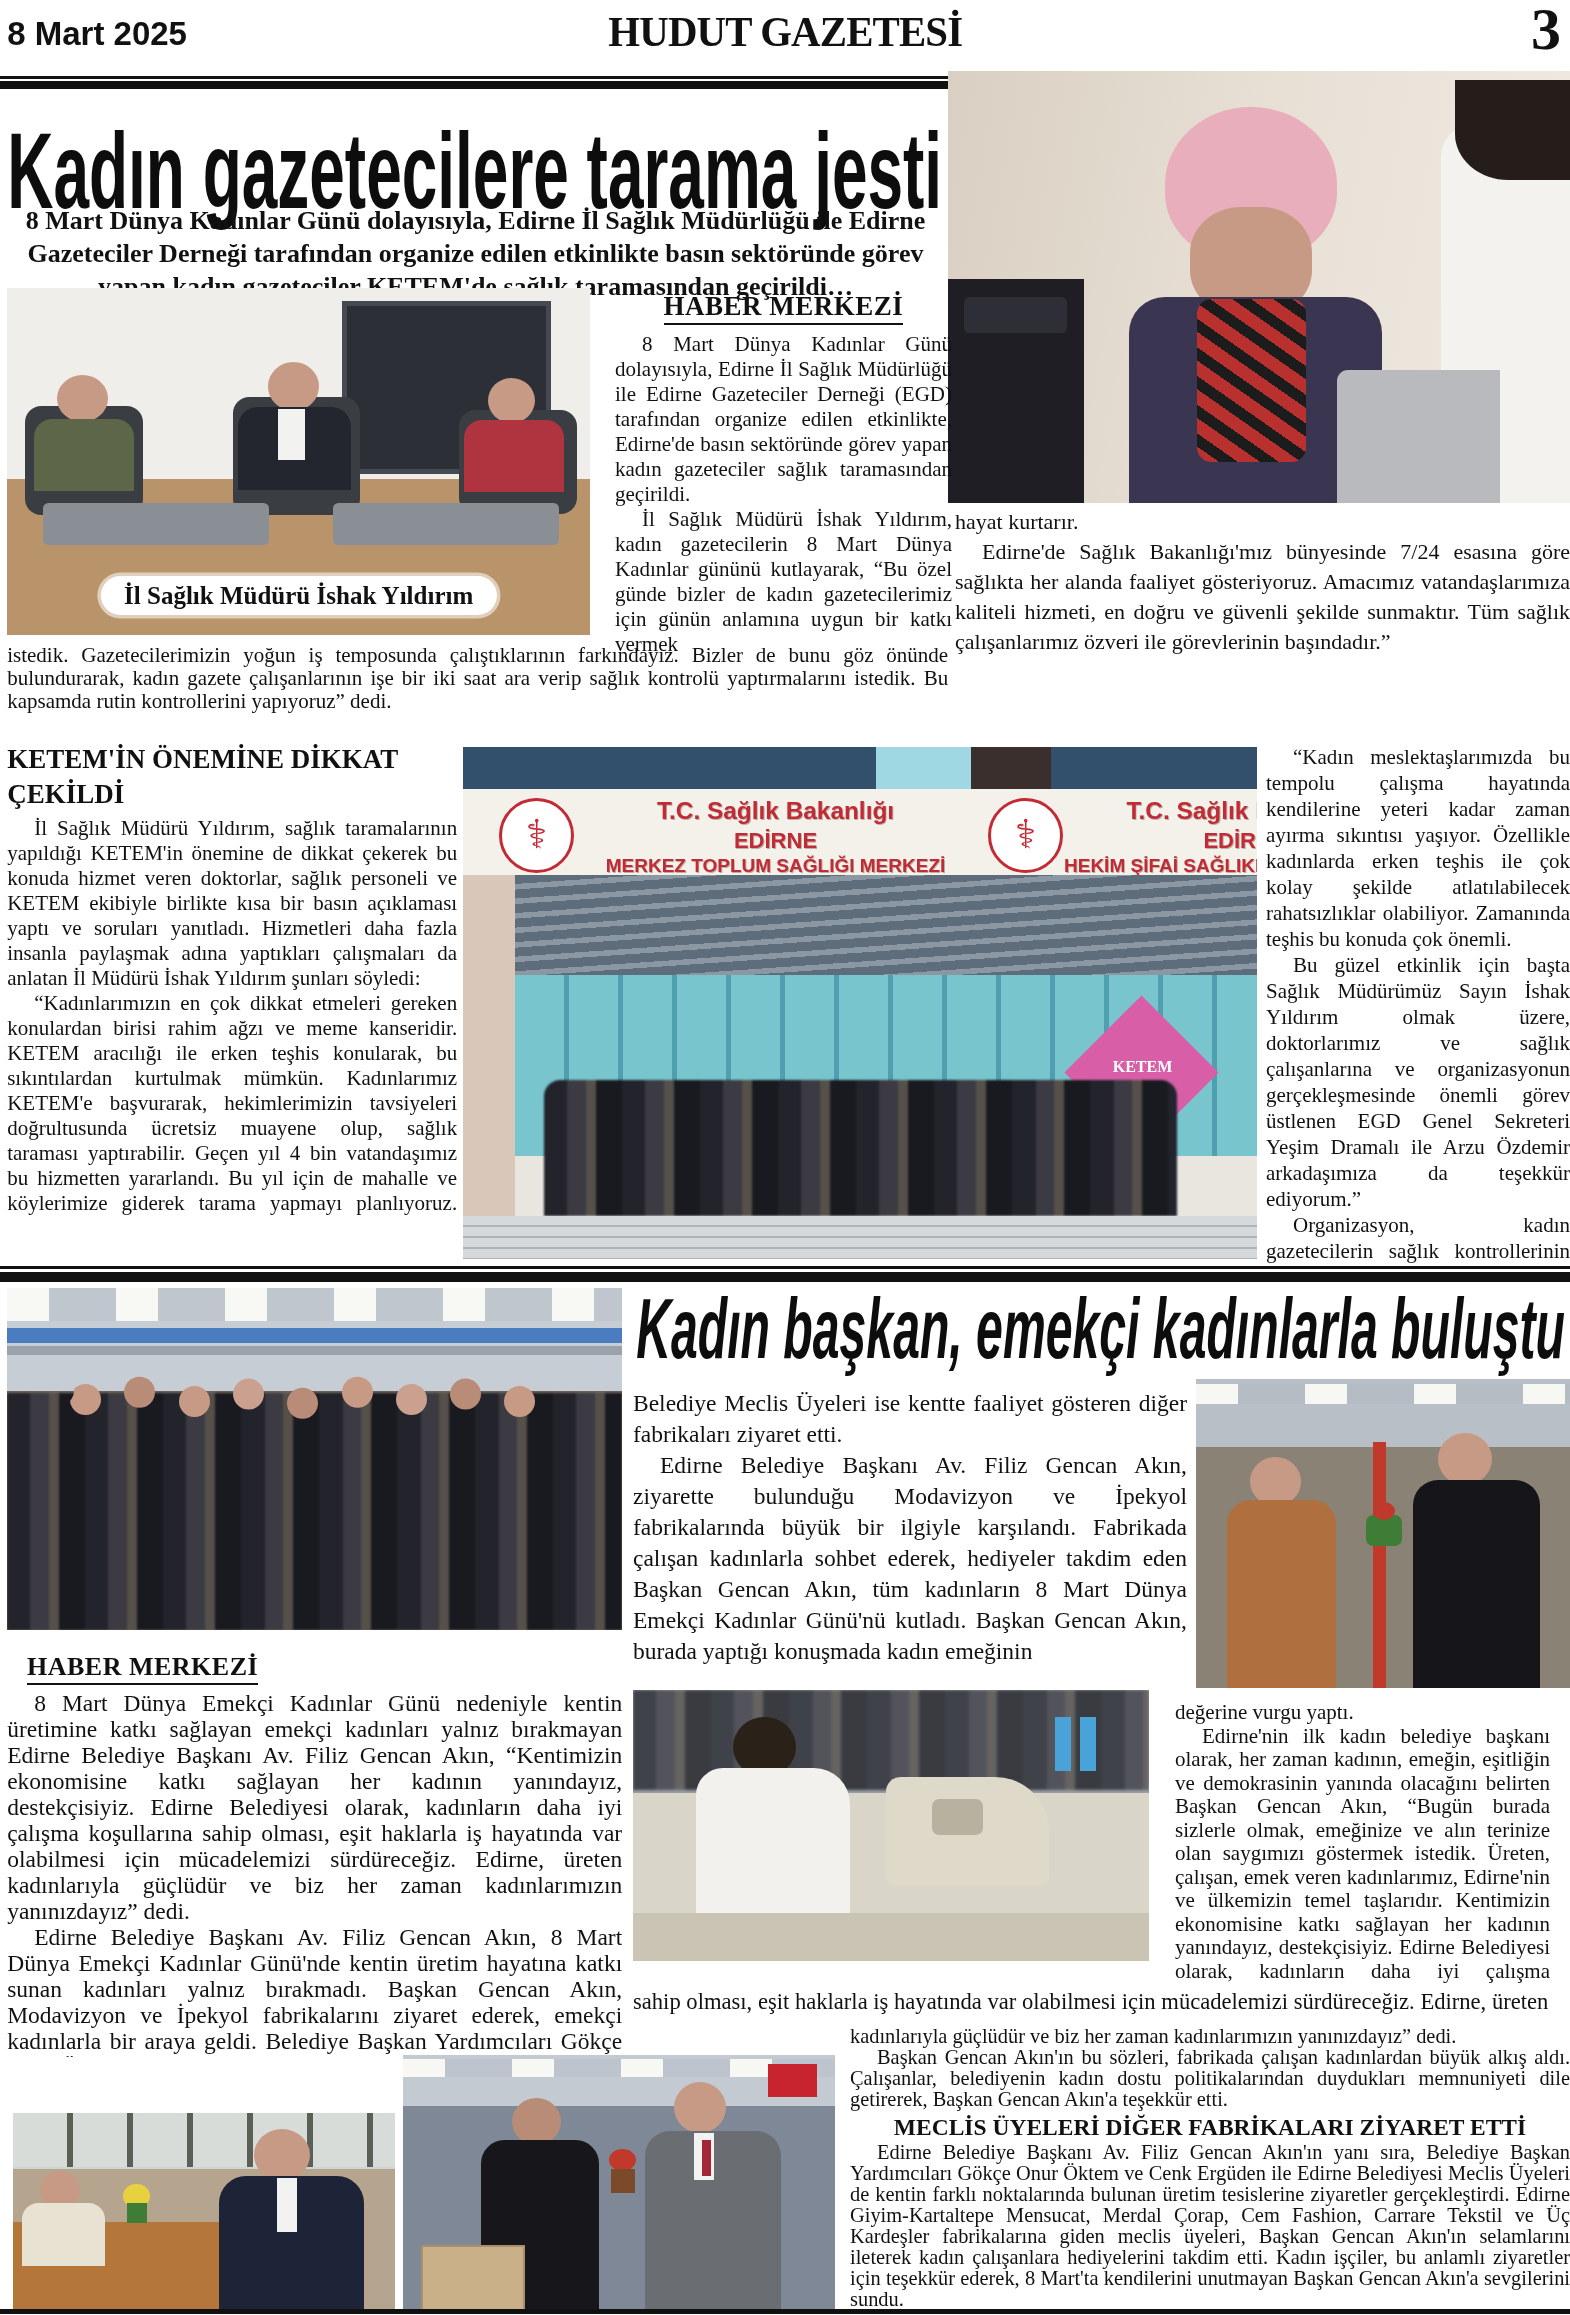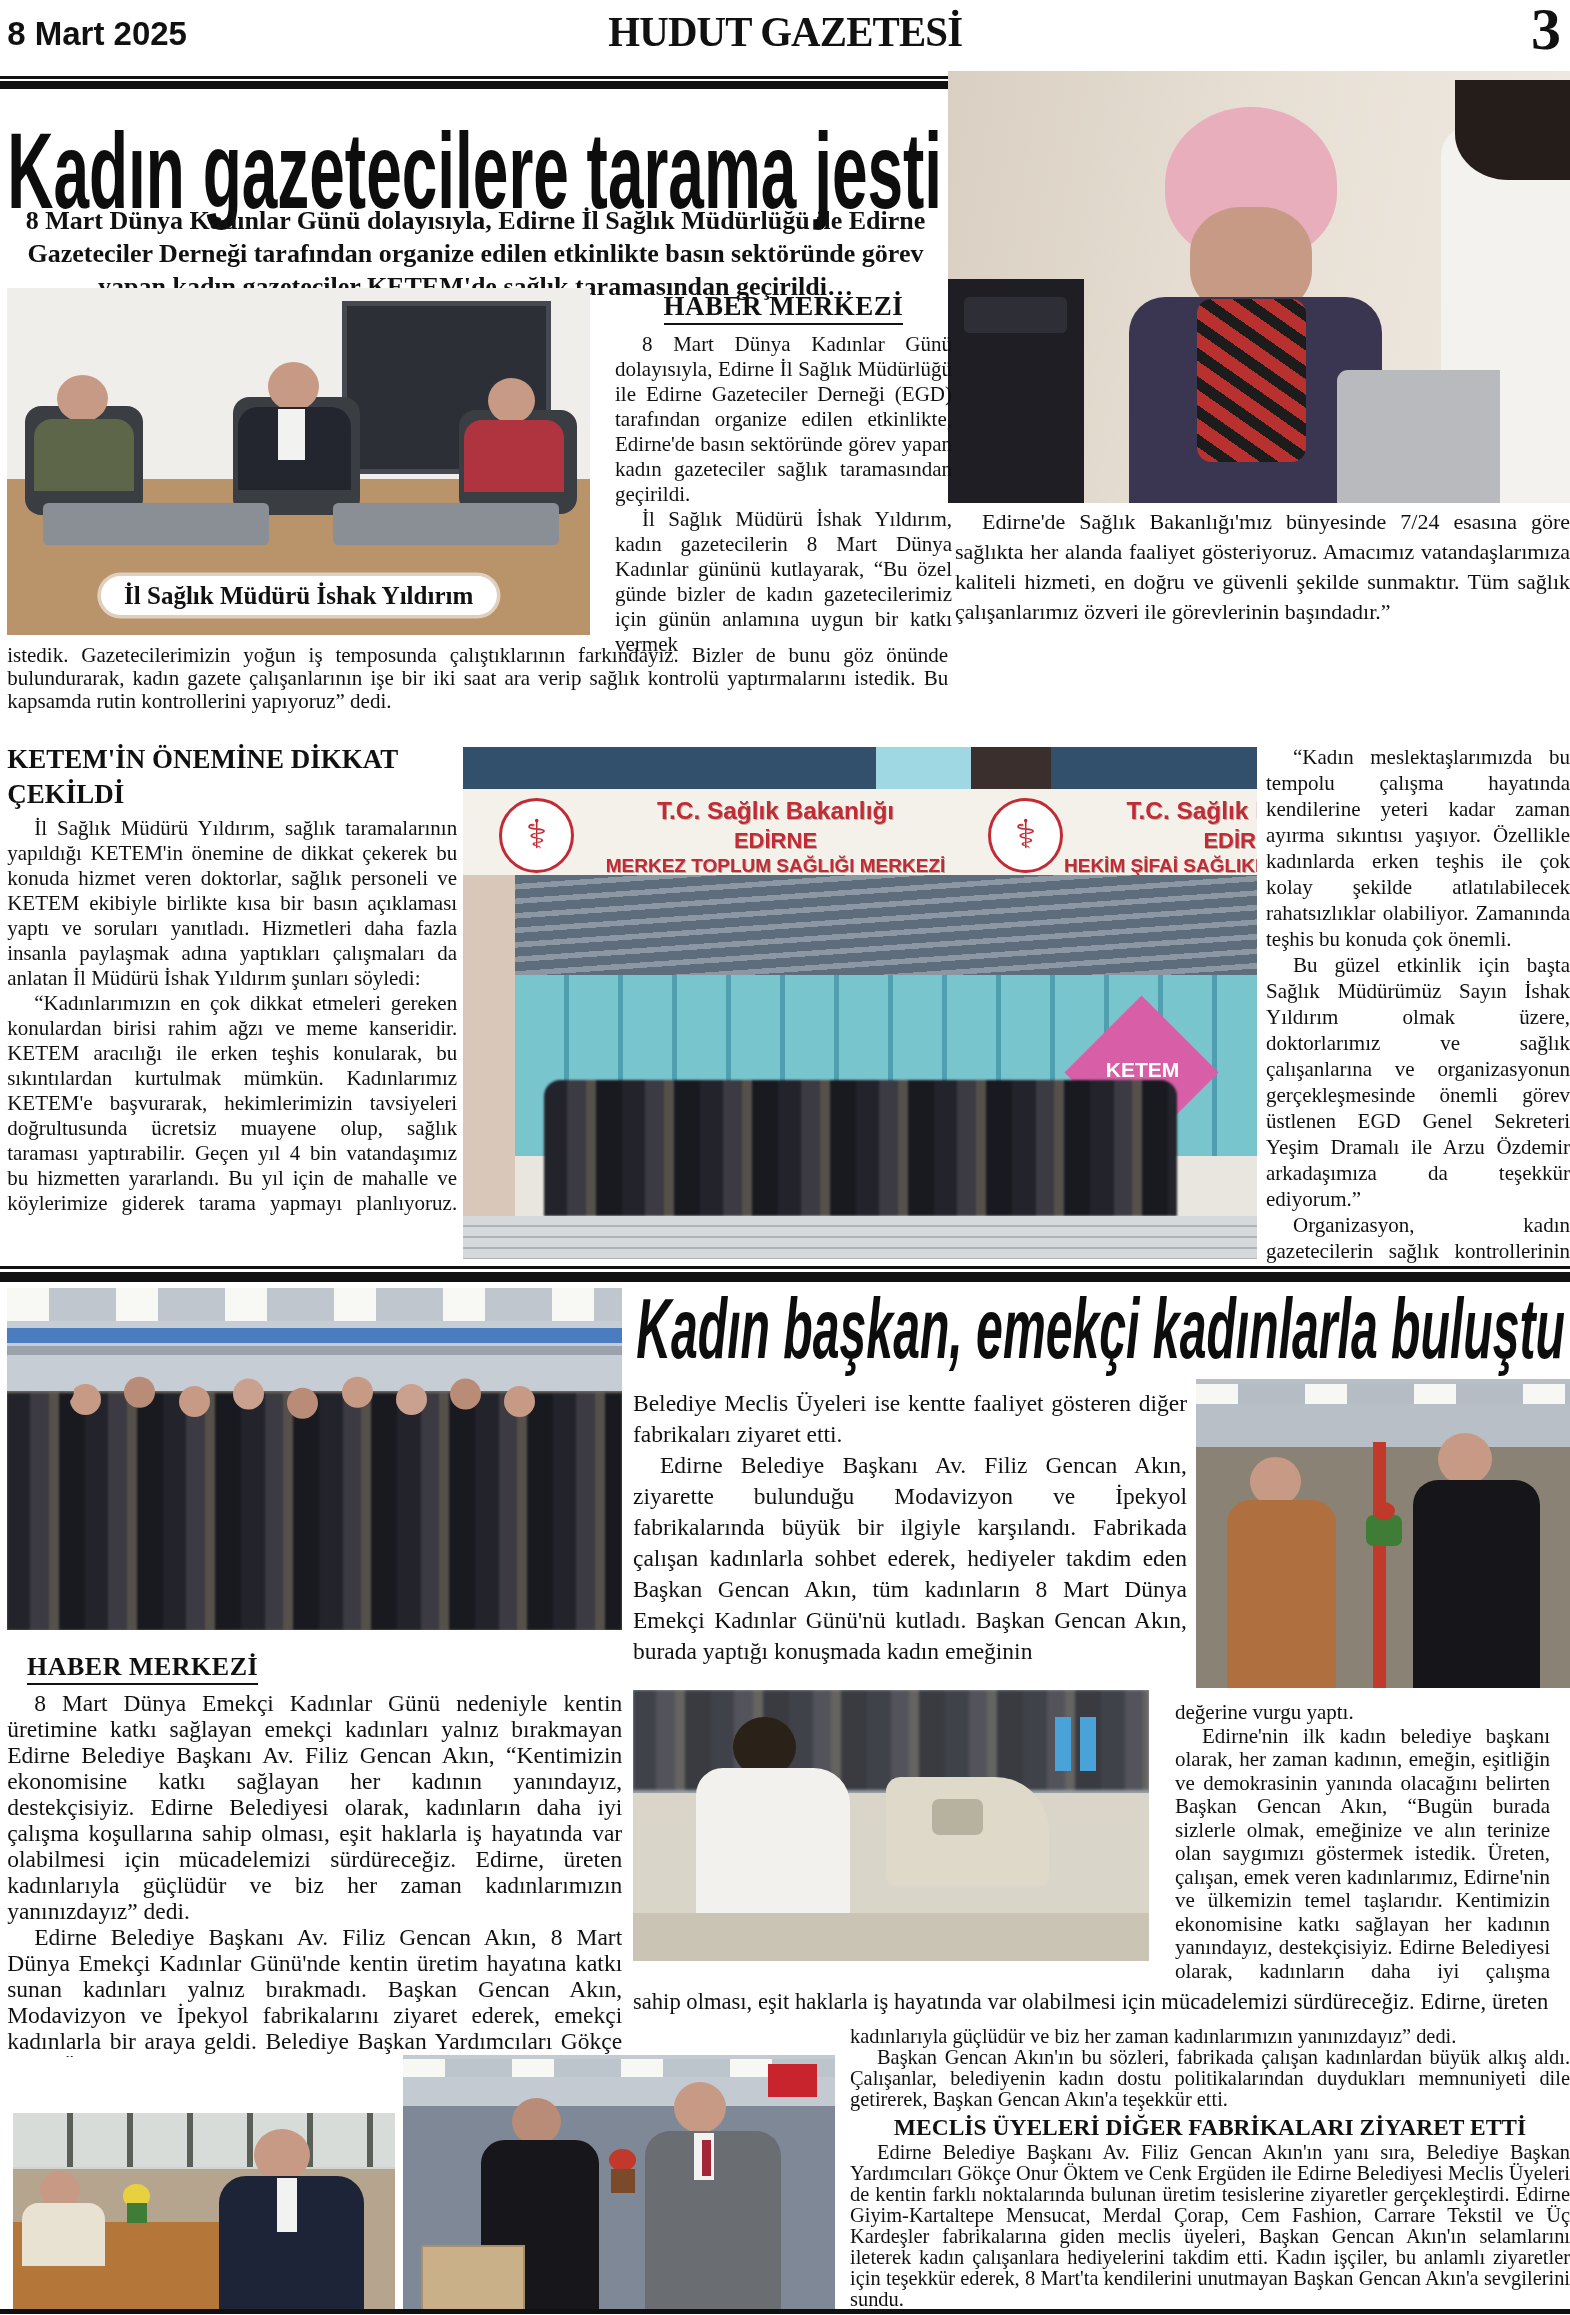--- a/index.html
+++ b/index.html
@@ -77,20 +77,21 @@
 
   <div class="abs" style="left:615px;top:291px;width:337px;height:360px;overflow:hidden;">
     <div style="text-align:center;"><span class="byline" style="font-size:27px;">HABER MERKEZİ</span></div>
     <div class="just ind" style="font-size:21px;line-height:25px;margin-top:7.2px;">
       <p>8 Mart Dünya Kadınlar Günü dolayısıyla, Edirne İl Sağlık Müdürlüğü ile Edirne Gazeteciler Derneği (EGD) tarafından organize edilen etkinlikte, Edirne'de basın sektöründe görev yapan kadın gazeteciler sağlık taramasından geçirildi.</p>
       <p>İl Sağlık Müdürü İshak Yıldırım, kadın gazetecilerin 8 Mart Dünya Kadınlar gününü kutlayarak, “Bu özel günde bizler de kadın gazetecilerimiz için günün anlamına uygun bir katkı vermek</p>
     </div>
   </div>
 
   <div class="abs just ind" style="left:955px;top:507px;width:615px;height:237px;overflow:hidden;font-size:22px;line-height:30px;">
+    <p class="noind">hayat kurtarır.</p>
     <p>Edirne'de Sağlık Bakanlığı'mız bünyesinde 7/24 esasına göre sağlıkta her alanda faaliyet gösteriyoruz. Amacımız vatandaşlarımıza kaliteli hizmeti, en doğru ve güvenli şekilde sunmaktır. Tüm sağlık çalışanlarımız özveri ile görevlerinin başındadır.”</p>
   </div>
 
   <div class="abs just" style="left:7.2px;top:644px;width:941px;height:92px;overflow:hidden;font-size:21px;line-height:23px;">istedik. Gazetecilerimizin yoğun iş temposunda çalıştıklarının farkındayız. Bizler de bunu göz önünde bulundurarak, kadın gazete çalışanlarının işe bir iki saat ara verip sağlık kontrolü yaptırmalarını istedik. Bu kapsamda rutin kontrollerini yapıyoruz” dedi.</div>
 
   <div class="abs" style="left:7.2px;top:742px;width:450px;text-align:left;font-weight:bold;font-size:27px;line-height:35px;">KETEM'İN ÖNEMİNE DİKKAT ÇEKİLDİ</div>
   <div class="abs just ind" style="left:7.2px;top:816px;width:450px;height:400px;overflow:hidden;font-size:21px;line-height:25px;">
     <p>İl Sağlık Müdürü Yıldırım, sağlık taramalarının yapıldığı KETEM'in önemine de dikkat çekerek bu konuda hizmet veren doktorlar, sağlık personeli ve KETEM ekibiyle birlikte kısa bir basın açıklaması yaptı ve soruları yanıtladı. Hizmetleri daha fazla insanla paylaşmak adına yaptıkları çalışmaları da anlatan İl Müdürü İshak Yıldırım şunları söyledi:</p>
     <p>“Kadınlarımızın en çok dikkat etmeleri gereken konulardan birisi rahim ağzı ve meme kanseridir. KETEM aracılığı ile erken teşhis konularak, bu sıkıntılardan kurtulmak mümkün. Kadınlarımız KETEM'e başvurarak, hekimlerimizin tavsiyeleri doğrultusunda ücretsiz muayene olup, sağlık taraması yaptırabilir. Geçen yıl 4 bin vatandaşımız bu hizmetten yararlandı. Bu yıl için de mahalle ve köylerimize giderek tarama yapmayı planlıyoruz. Muhtarlarımızla irtibat hallindeyiz. Unutmayalım; sağlıklı bir toplum, sağlıklı bireyler için erken teşhis</p>
   </div>
@@ -107,21 +108,21 @@
     <div class="shape" style="left:525px;top:51px;width:69px;height:69px;background:#fff;border:3.6px solid #c22a35;border-radius:50%;color:#c22a35;font-size:40px;text-align:center;line-height:67px;">⚕</div>
     <div class="shape signtext" style="left:601px;top:49px;width:362px;">
       <div style="font-size:24.4px;">T.C. Sağlık Bakanlığı</div>
       <div style="font-size:22px;">EDİRNE</div>
       <div style="font-size:19px;white-space:nowrap;">HEKİM ŞİFAİ SAĞLIKLI HAYAT MERKEZİ</div>
     </div>
     <div class="shape" style="left:0;top:128px;width:52px;height:384px;background:#d9c8b9;"></div>
     <div class="shape slats" style="left:52px;top:128px;width:742px;height:100px;"></div>
     <div class="shape" style="left:52px;top:228px;width:742px;height:181px;background:repeating-linear-gradient(90deg,#79c5ce 0 49px,#4f9fb0 49px 54px);"></div>
     <div class="shape" style="left:624px;top:271px;width:109px;height:109px;background:#d85fa7;transform:rotate(45deg);"></div>
-    <div class="shape" style="left:639px;top:311px;width:81px;text-align:center;color:#fff;font-family:Liberation Sans, sans-serif;font-weight:bold;font-size:21px;">KETEM</div>
+    <div class="shape" style="left:639px;top:311px;width:81px;text-align:center;color:#fff;font-family:Liberation Serif, serif;font-weight:bold;font-size:16px;">KETEM</div>
     <div class="shape crowd" style="left:81px;top:333px;width:633px;height:136px;border-radius:16.3px 16.3px 0 0;filter:blur(0.9px);"></div>
     <div class="shape" style="left:0;top:469px;width:794px;height:43px;background:repeating-linear-gradient(180deg,#d6d9dc 0 9px,#aeb3b8 9px 11px);"></div>
   </div>
 
   <div class="abs just ind" style="left:1266px;top:744px;width:304px;height:519px;overflow:hidden;font-size:21px;line-height:26px;">
     <p>“Kadın meslektaşlarımızda bu tempolu çalışma hayatında kendilerine yeteri kadar zaman ayırma sıkıntısı yaşıyor. Özellikle kadınlarda erken teşhis ile çok kolay şekilde atlatılabilecek rahatsızlıklar olabiliyor. Zamanında teşhis bu konuda çok önemli.</p>
     <p>Bu güzel etkinlik için başta Sağlık Müdürümüz Sayın İshak Yıldırım olmak üzere, doktorlarımız ve sağlık çalışanlarına ve organizasyonun gerçekleşmesinde önemli görev üstlenen EGD Genel Sekreteri Yeşim Dramalı ile Arzu Özdemir arkadaşımıza da teşekkür ediyorum.”</p>
     <p>Organizasyon, kadın gazetecilerin sağlık kontrollerinin yapılmasının ardından sona erdi.</p>
   </div>
 

